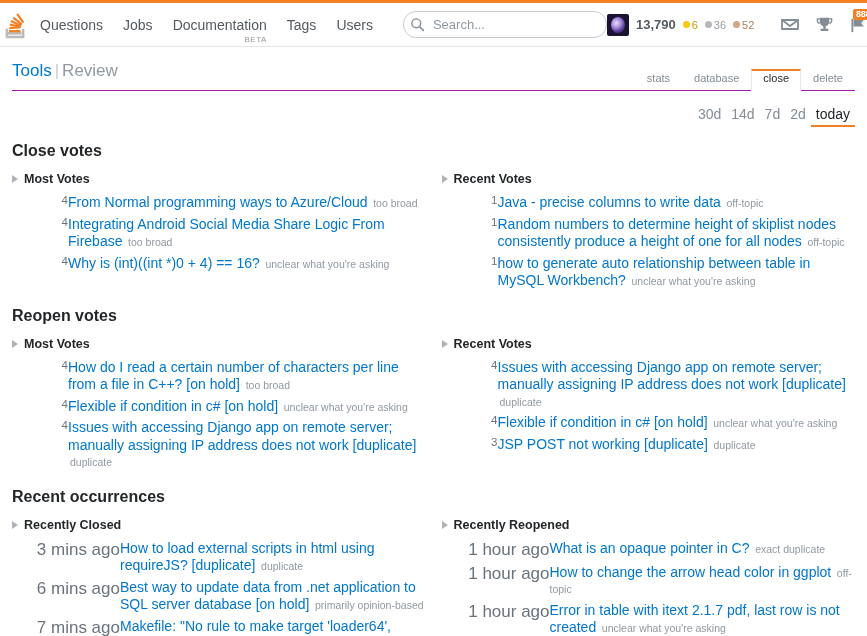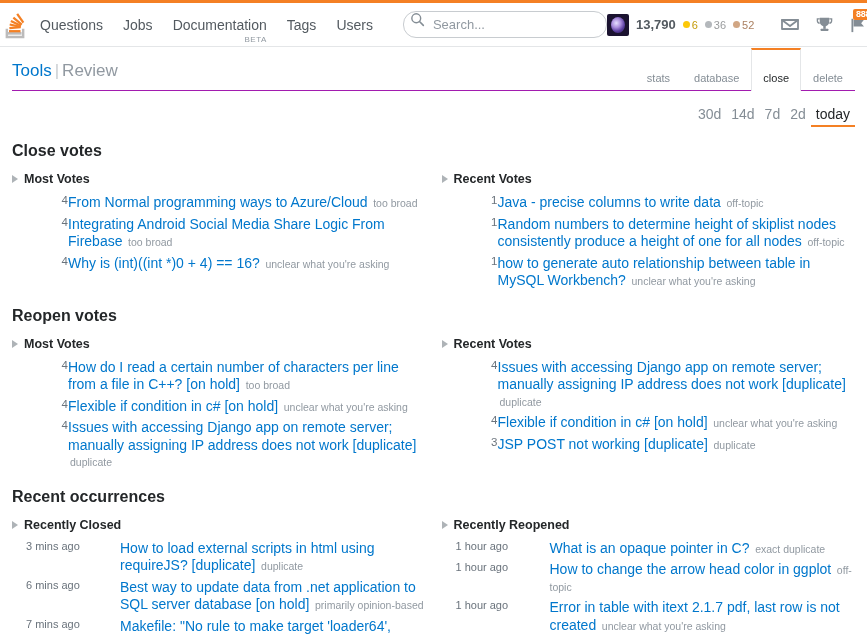--- a/index.html
+++ b/index.html
@@ -66,20 +66,21 @@
   .searchwrap {
     margin-left: 20px;
     flex: 0 0 auto;
   }
   .searchbox {
     width: 204px;
     height: 27px;
     border: 1px solid #c8ccd0;
     border-radius: 13px;
     display: flex;
+    align-items: center;
     padding: 0 6px;
     background: #fff;
   }
   .searchbox svg { flex: 0 0 auto; margin-right: 6px; }
   .searchbox input {
     border: 0;
     outline: 0;
     font-family: "Liberation Sans", sans-serif;
     font-size: 13px;
     color: #6a737c;
@@ -184,21 +185,21 @@
     border-bottom: 0;
     position: relative;
     bottom: -1px;
     background: transparent;
   }
   .tab.active {
     color: #242729;
     background: #fff;
     border-color: #e4e6e8;
     border-top: 2px solid #f48024;
-    padding-top: 22px;
+    padding-top: 1px;
   }
 
   
   .dayfilter {
     display: flex;
     justify-content: flex-end;
     margin: 13px 12px 0 12px;
   }
   .day {
     font-size: 14px;
@@ -250,25 +251,25 @@
   td.count {
     width: 56px;
     text-align: right;
     padding-right: 7px;
     font-size: 11.5px;
     color: #6a737c;
     vertical-align: middle;
   }
   td.count.ts {
     width: 108px;
-    text-align: left;
+    text-align: right;
     padding-left: 14px;
     white-space: nowrap;
     color: #6a737c;
-    font-size: 11px;
+    font-size: 17px;
   }
   td.title { line-height: 16.5px; }
   .qlink {
     color: #0077cc;
     text-decoration: none;
     font-size: 14px;
     cursor: pointer;
   }
   .reason {
     color: #9199a1;

